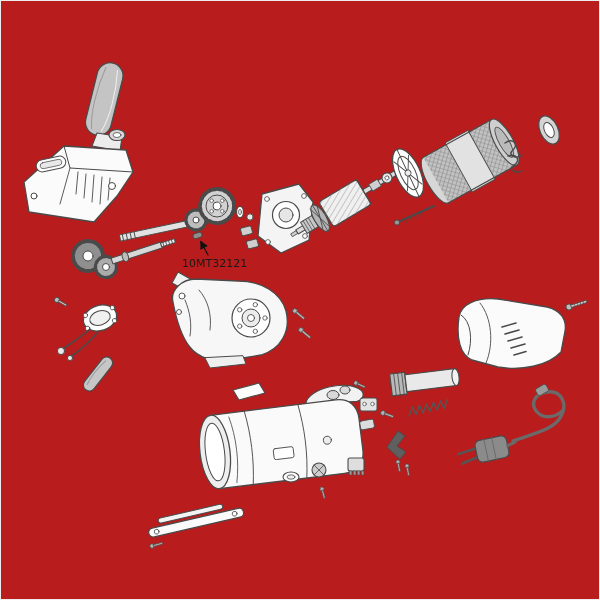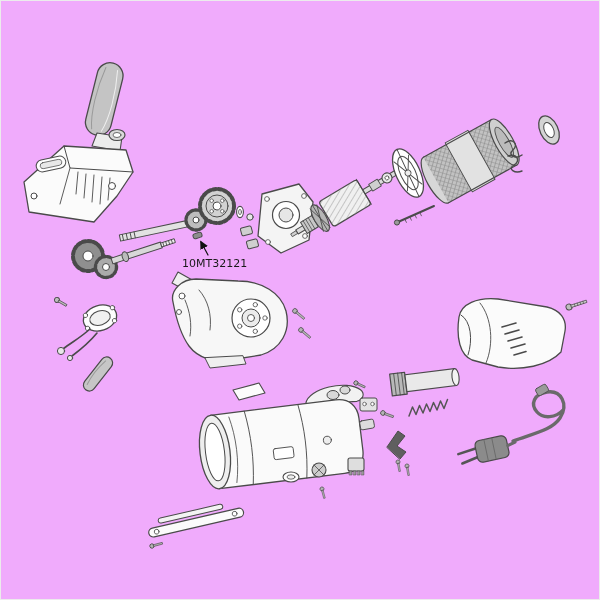--- a/index.html
+++ b/index.html
@@ -1,17 +1,17 @@
 <!DOCTYPE html>
 <html><head>
 <meta charset="utf-8">
 <style>
   html,body { margin:0; padding:0; background:#ffffff; }
   .canvas {
-    position:relative; width:600px; height:600px; background:#f0abfc;
+    position:relative; width:600px; height:600px; background:#b91c1c;
     overflow:hidden; box-shadow: inset 0 0 0 1px #ececec;
     font-family:"DejaVu Sans", sans-serif;
   }
   svg { display:block; }
   .callout-text {
     font-family:"DejaVu Sans", sans-serif;
     font-size:11px; fill:#1a1a1a; stroke:none;
   }
 </style>
 </head>

